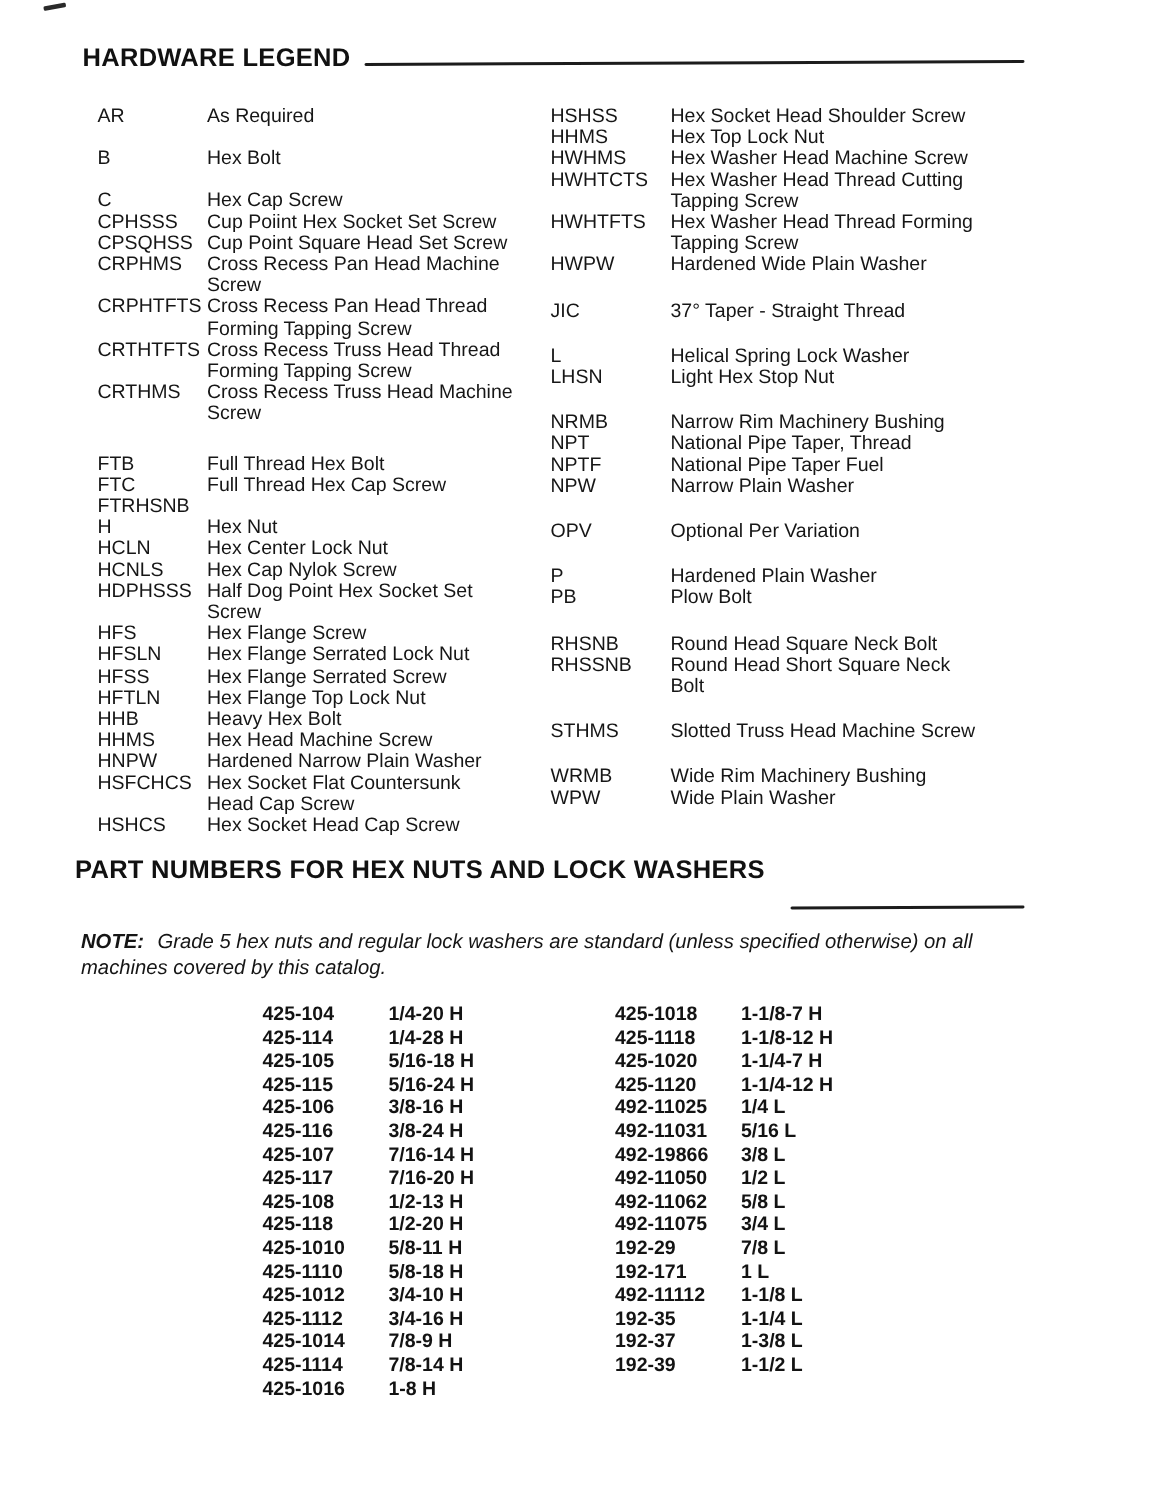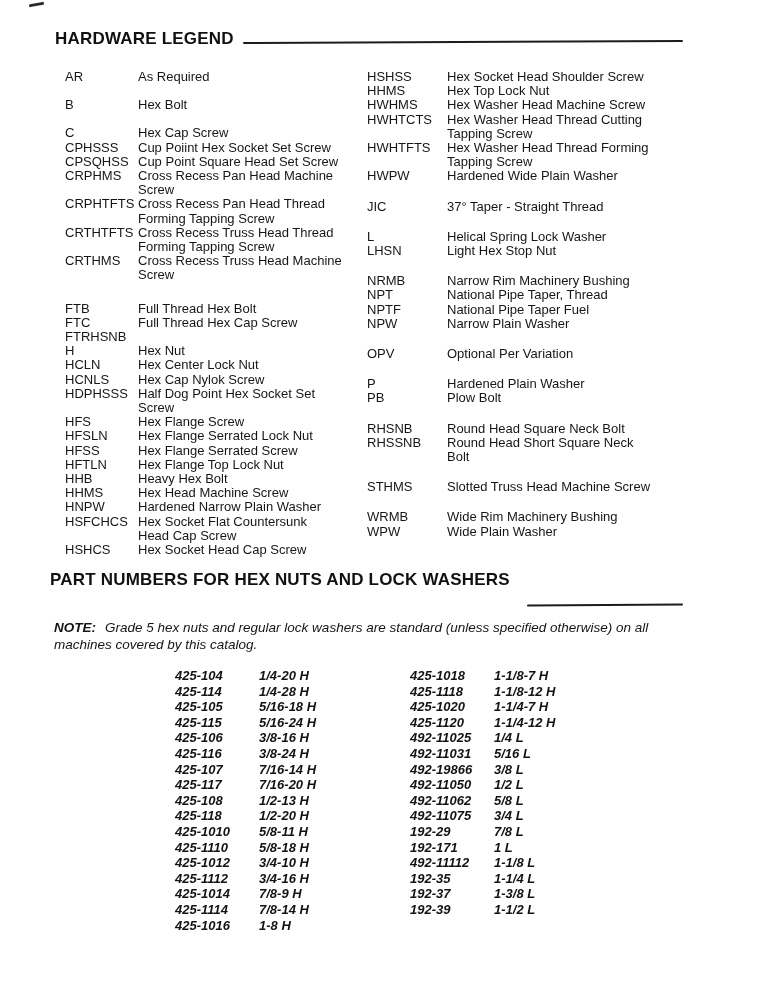--- a/index.html
+++ b/index.html
@@ -43,21 +43,21 @@
     white-space:pre-line;color:#151515;
   }
   .note-label{font-weight:bold;padding-right:9px;}
 
   .parts-col{
     position:absolute;top:668px;
     font-size:13px;line-height:15.6px;font-weight:bold;color:#131313;
   }
   .parts-left{left:175px;}
   .parts-right{left:410px;}
-  .part-row{display:flex;font-style:italic;}
+  .part-row{display:flex;}
   .part-num{flex:0 0 84px;}
 </style>
 </head>
 <body>
 
 <div class="page">
   <div class="topmark"></div>
 
   <div class="heading h1">HARDWARE LEGEND</div>
   <div class="rule rule1"></div>

